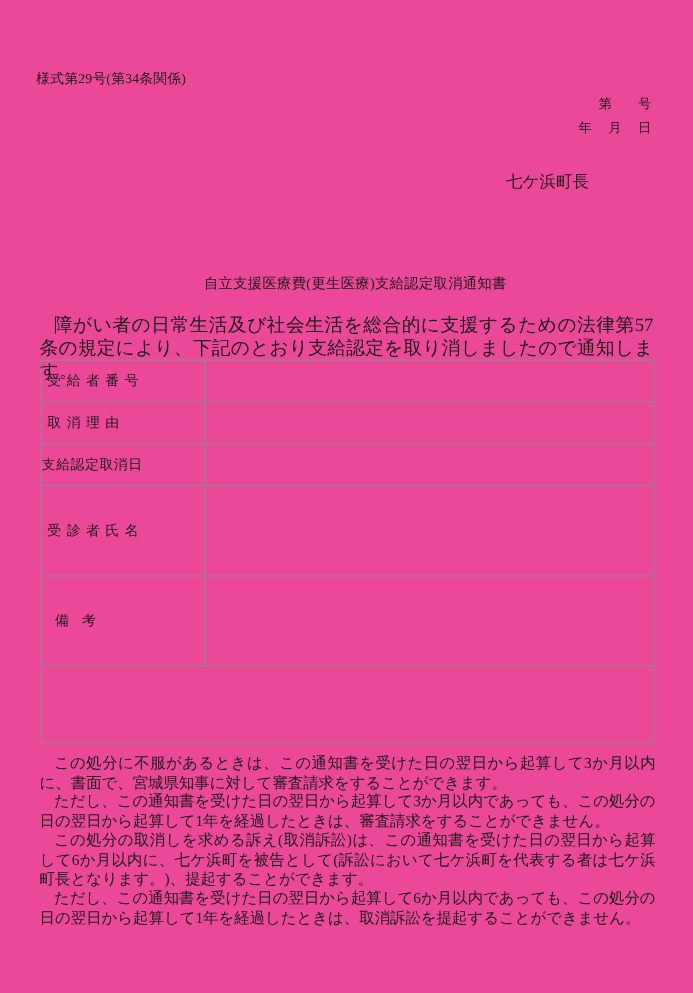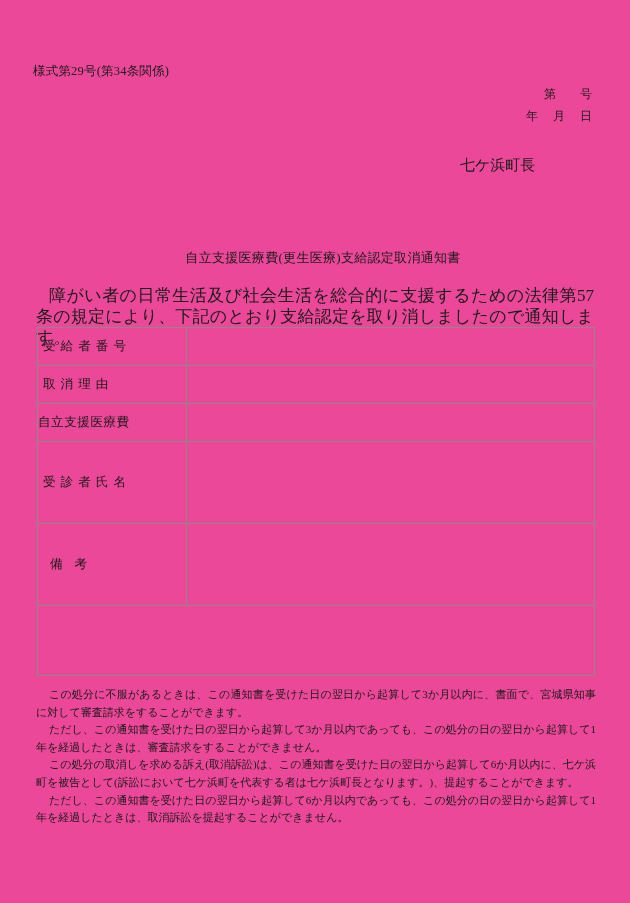--- a/index.html
+++ b/index.html
@@ -117,21 +117,21 @@
     letter-spacing: 0.5px;
     display: inline-block;
   }
 
   
   .notice {
     position: absolute;
     left: 36px;
     right: 34px;
     top: 686px;
-    font-size: 11px;
+    font-size: 14px;
     line-height: 17.6px;
   }
   .notice p {
     margin: 0;
     text-indent: 13px;
     text-align: justify;
     text-justify: inter-ideograph;
   }
 </style>
 </head>
@@ -156,21 +156,21 @@
     <tbody>
         <tr class="row-h-s">
           <td class="label"><span class="label-spaced">受給者番号</span></td>
           <td class="value"></td>
         </tr>
         <tr class="row-h-s">
           <td class="label"><span class="label-spaced">取消理由</span></td>
           <td class="value"></td>
         </tr>
         <tr class="row-h-s">
-          <td class="label"><span class="label-plain">自立支援医療費</span></td>
+          <td class="label"><span class="label-plain">支給認定取消日</span></td>
           <td class="value"></td>
         </tr>
         <tr class="row-h-m">
           <td class="label"><span class="label-spaced">受診者氏名</span></td>
           <td class="value"></td>
         </tr>
         <tr class="row-h-m">
           <td class="label"><span class="label-wide">備考</span></td>
           <td class="value"></td>
         </tr>

